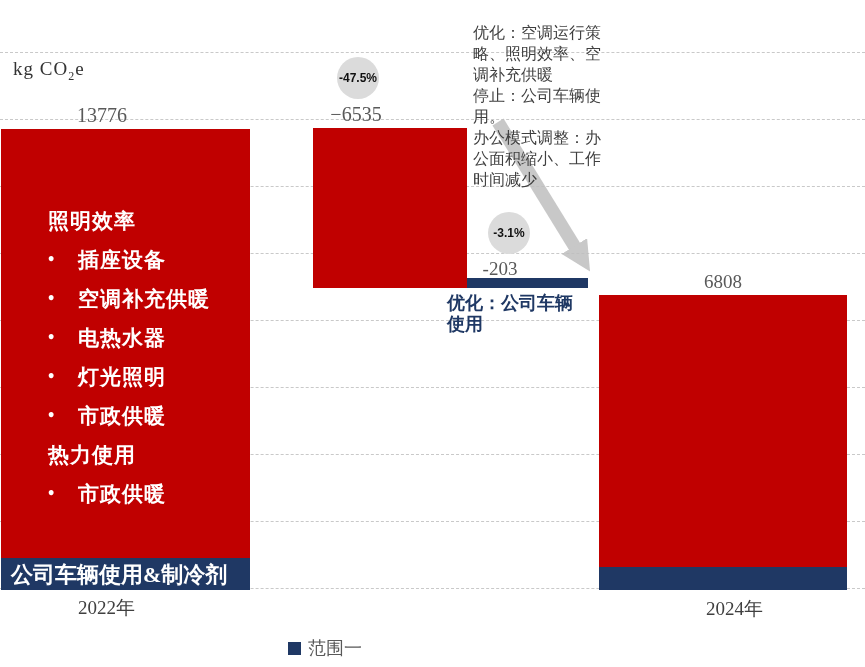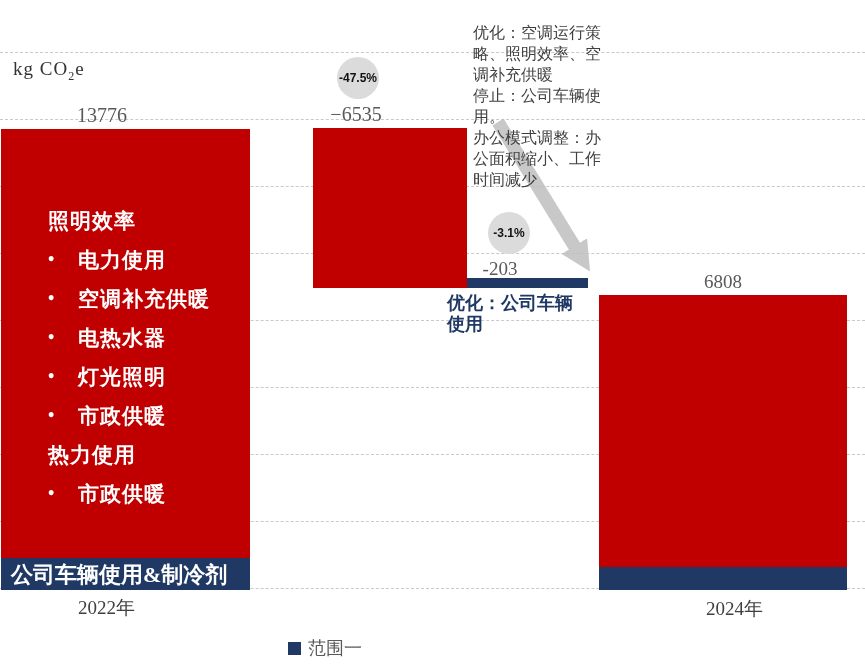--- a/index.html
+++ b/index.html
@@ -100,21 +100,21 @@
   </svg>
 
   <div class="bar" id="bar2022-red"></div>
   <div class="bar" id="bar2022-blue"></div>
   <div id="bar2022-list">
     <div class="row">
         <span>照明效率</span>
       </div>
     <div class="row">
         <span class="dot">•</span>
-        <span>电力使用</span>
+        <span>插座设备</span>
       </div>
     <div class="row">
         <span class="dot">•</span>
         <span>空调补充供暖</span>
       </div>
     <div class="row">
         <span class="dot">•</span>
         <span>电热水器</span>
       </div>
     <div class="row">

